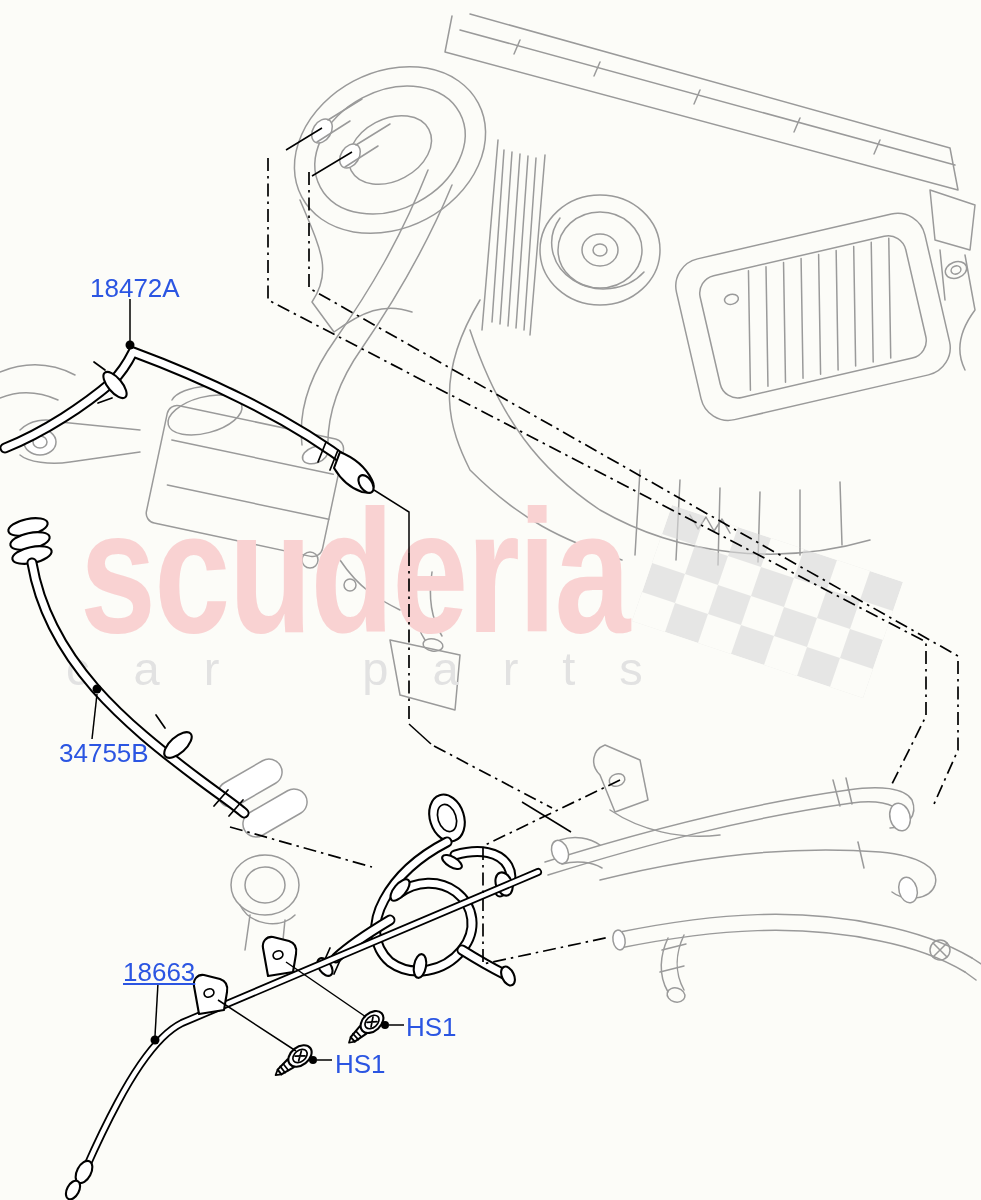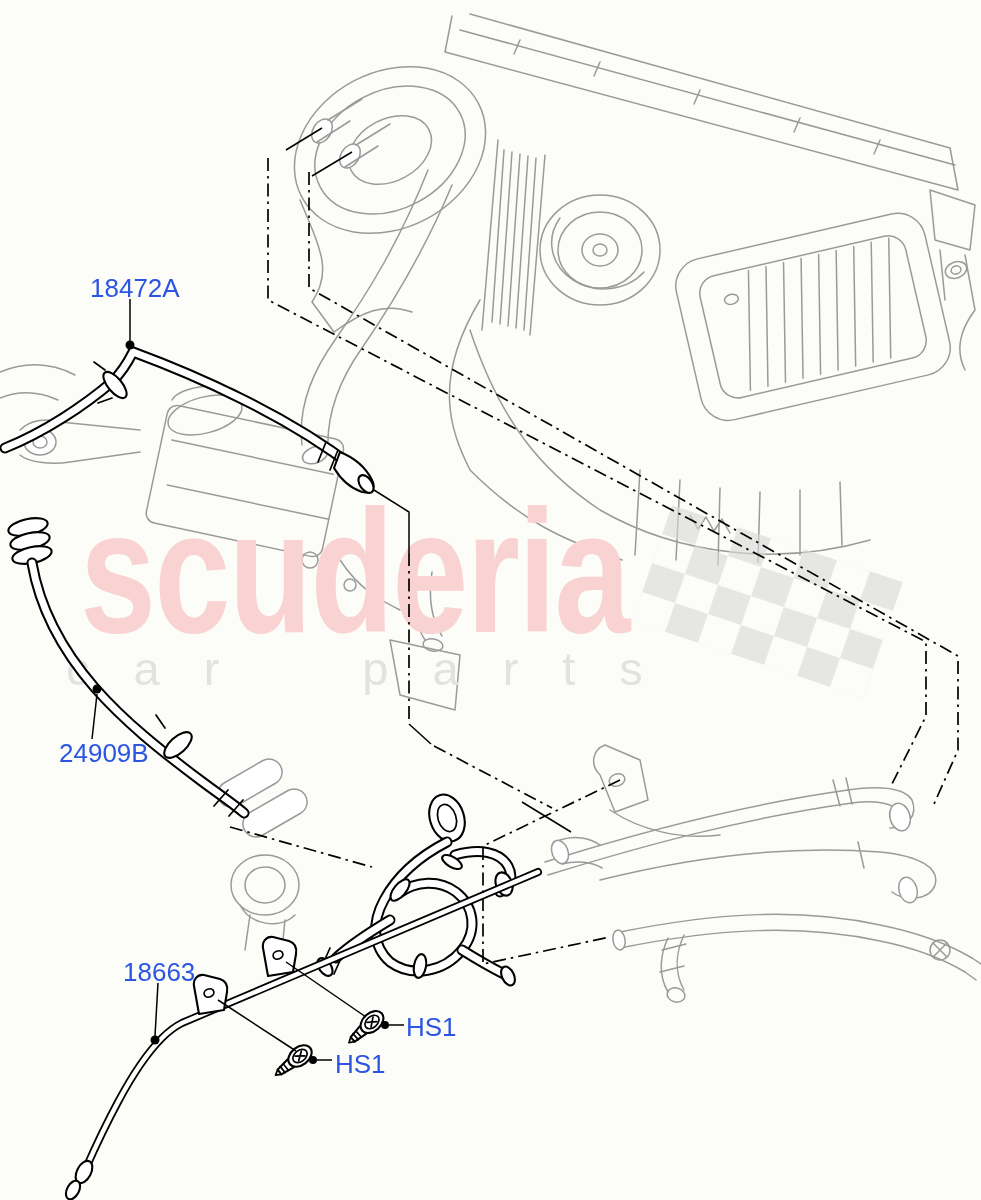--- a/index.html
+++ b/index.html
@@ -249,18 +249,18 @@
         <circle class="dot" cx="155" cy="1040" r="4.5"></circle>
     <path class="thin" d="M218,1000 L296,1051 M286,962 L366,1017"></path>
     <path class="thin" d="M389,1025 L404,1025"></path>
         <circle class="dot" cx="385" cy="1025" r="4"></circle>
     <path class="thin" d="M317,1060 L332,1060"></path>
         <circle class="dot" cx="313" cy="1060" r="4"></circle>
   </g>
 </svg>
 
 <div class="part-label" style="left:90px;top:275px;">18472A</div>
-<div class="part-label" style="left:59px;top:740px;">24909B</div>
-<div class="part-label" style="left:123px;top:959px;">18663</div>
+<div class="part-label" style="left:59px;top:740px;">34755B</div>
+<div class="part-label" style="left:123px;top:959px;text-decoration:underline;">18663</div>
 <div class="part-label" style="left:406px;top:1014px;">HS1</div>
 <div class="part-label" style="left:335px;top:1051px;">HS1</div>
 
 </div>
 
 </body></html>

